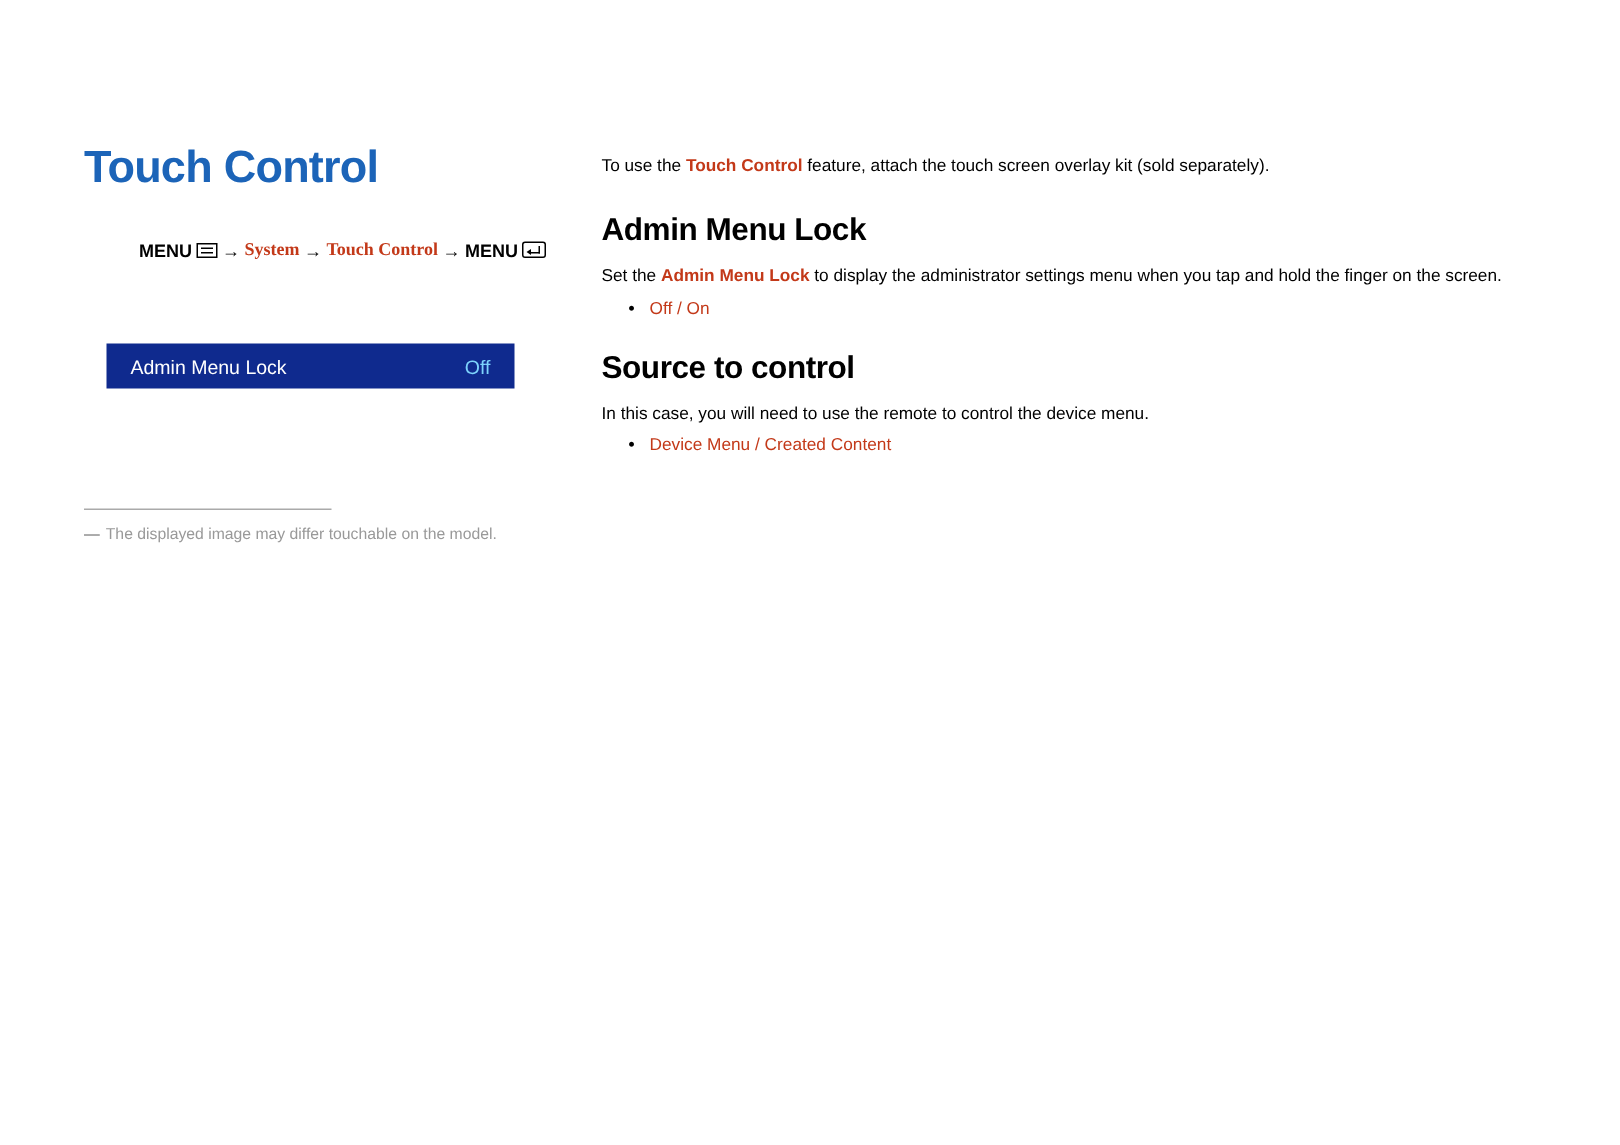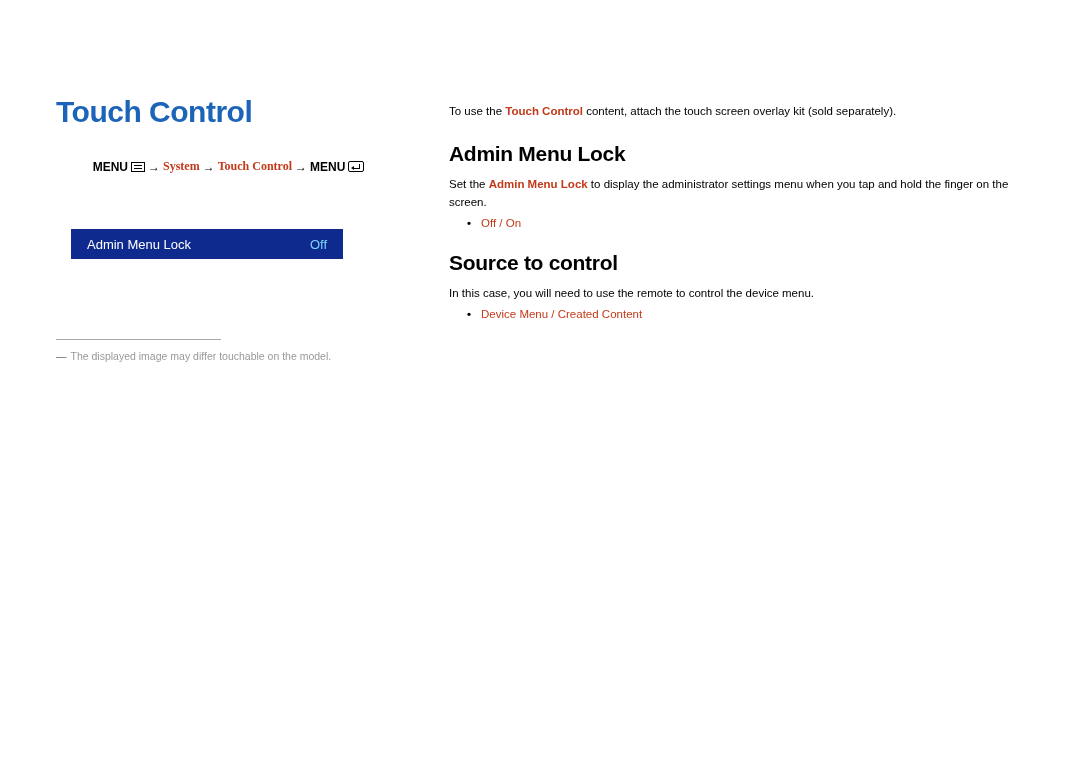--- a/index.html
+++ b/index.html
@@ -9,21 +9,20 @@
     font-family: Arial, Helvetica, sans-serif;
     background: #ffffff;
     width: 1080px;
     height: 763px;
     position: relative;
     color: #000;
   }
   .page {
     padding: 95px 50px 50px 56px;
     display: flex;
-    gap: 48px;
   }
   .left-col {
     width: 345px;
     flex-shrink: 0;
   }
   .right-col {
     flex: 1;
     padding-top: 8px;
   }
   h1.title {
@@ -182,21 +181,21 @@
 
     <hr class="divider">
     <div class="footnote">
       <span class="dash">―</span>
       <span>The displayed image may differ touchable on the model.</span>
     </div>
   </div>
 
   <div class="right-col">
     <p>
-      <span>To use the </span><span class="red">Touch Control</span><span> content, attach the touch screen overlay kit (sold separately).</span>
+      <span>To use the </span><span class="red">Touch Control</span><span> feature, attach the touch screen overlay kit (sold separately).</span>
     </p>
 
     <h2>Admin Menu Lock</h2>
     <p>
       <span>Set the </span><span class="red">Admin Menu Lock</span><span> to display the administrator settings menu when you tap and hold the finger on the screen.</span>
     </p>
     <div class="bullet-line">
       <span class="dot">•</span>
       <span class="content">Off / On</span>
     </div>

